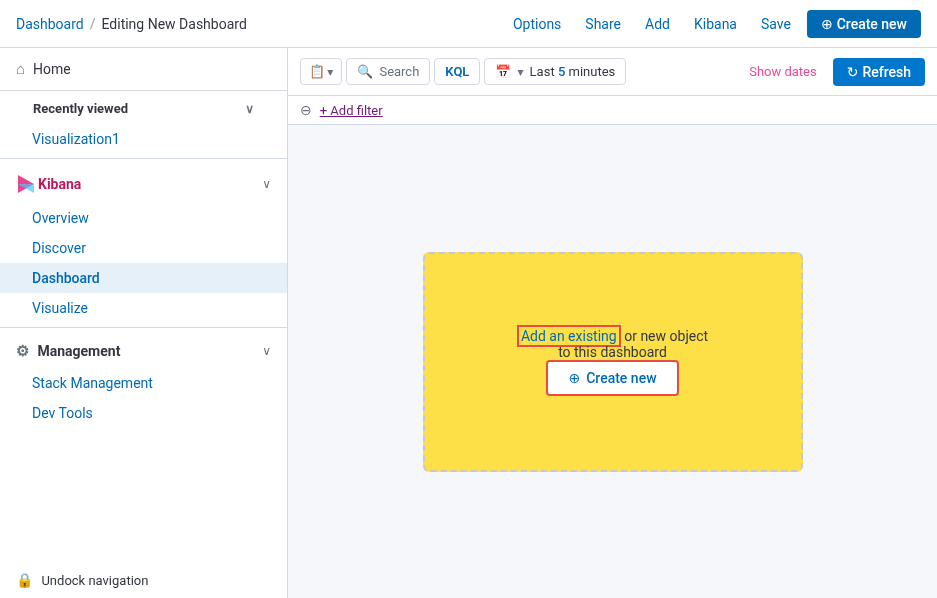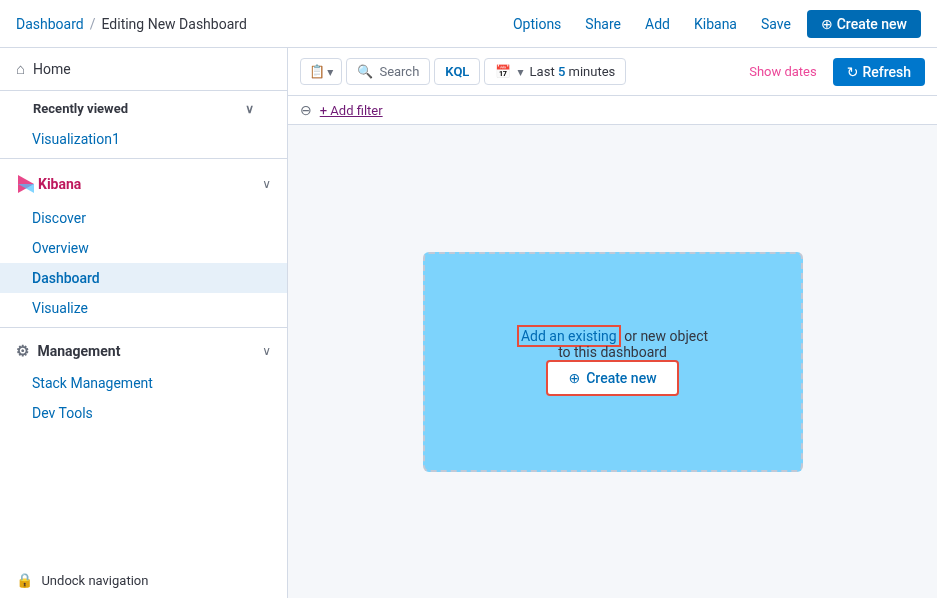--- a/index.html
+++ b/index.html
@@ -287,21 +287,21 @@
     }
     .empty-dashboard {
       border: 2px dashed #c2c9d6;
       border-radius: 6px;
       width: 380px;
       min-height: 220px;
       display: flex;
       flex-direction: column;
       align-items: center;
       justify-content: center;
-      background: #7dd3fc;
+      background: #fde047;
       padding: 40px 30px;
     }
     .empty-text {
       font-size: 14px;
       color: #343741;
       text-align: center;
     }
     .add-existing-link {
       color: #006bb4;
       cursor: pointer;
@@ -373,24 +373,24 @@
       <div class="kibana-logo-title">
         <svg class="kibana-logo" viewBox="0 0 22 22" fill="none" xmlns="http://www.w3.org/2000/svg">
           <polygon points="2,2 2,20 18,11" fill="#e8488a"></polygon>
           <polygon points="2,11 18,20 18,11" fill="#4dc3ff" opacity="0.7"></polygon>
         </svg>
         <span>Kibana</span>
       </div>
       <span class="chevron-icon">∨</span>
     </div>
     <div class="sidebar-item">
+      <span>Overview</span>
+    </div>
+    <div class="sidebar-item">
       <span>Discover</span>
-    </div>
-    <div class="sidebar-item">
-      <span>Overview</span>
     </div>
     <div class="sidebar-item active">
       <span>Dashboard</span>
     </div>
     <div class="sidebar-item">
       <span>Visualize</span>
     </div>
 
     <div class="sidebar-divider"></div>
 

